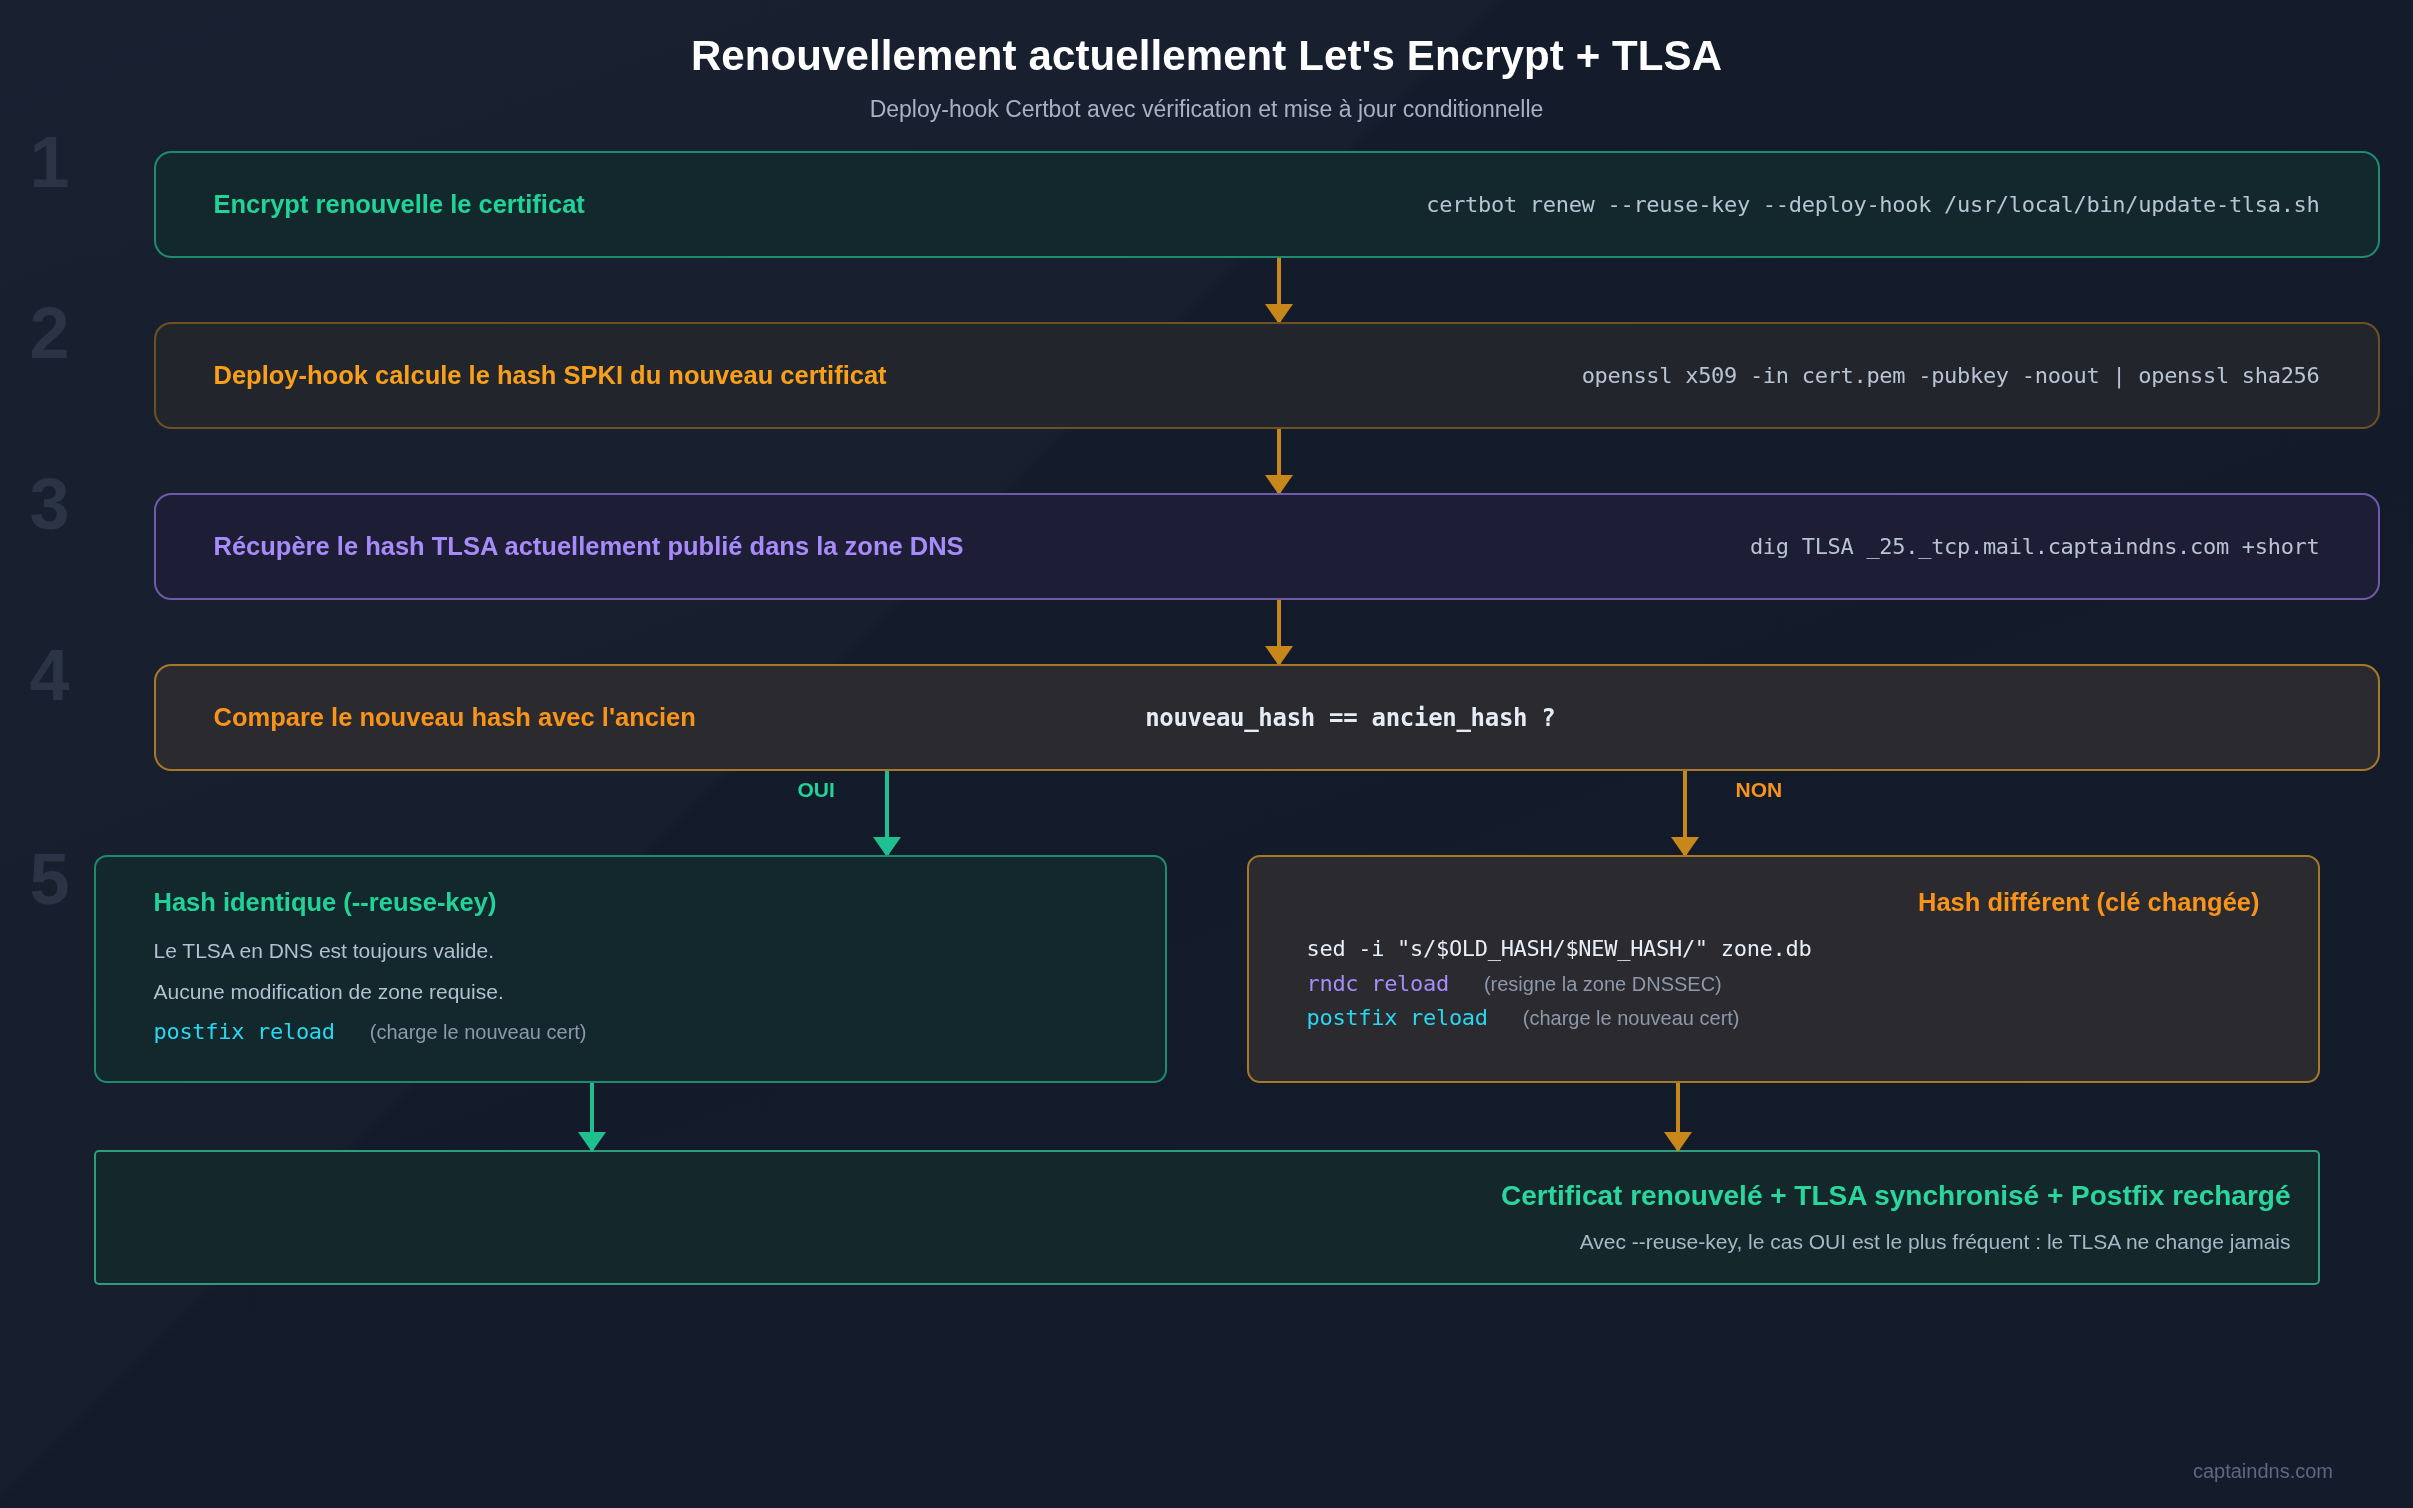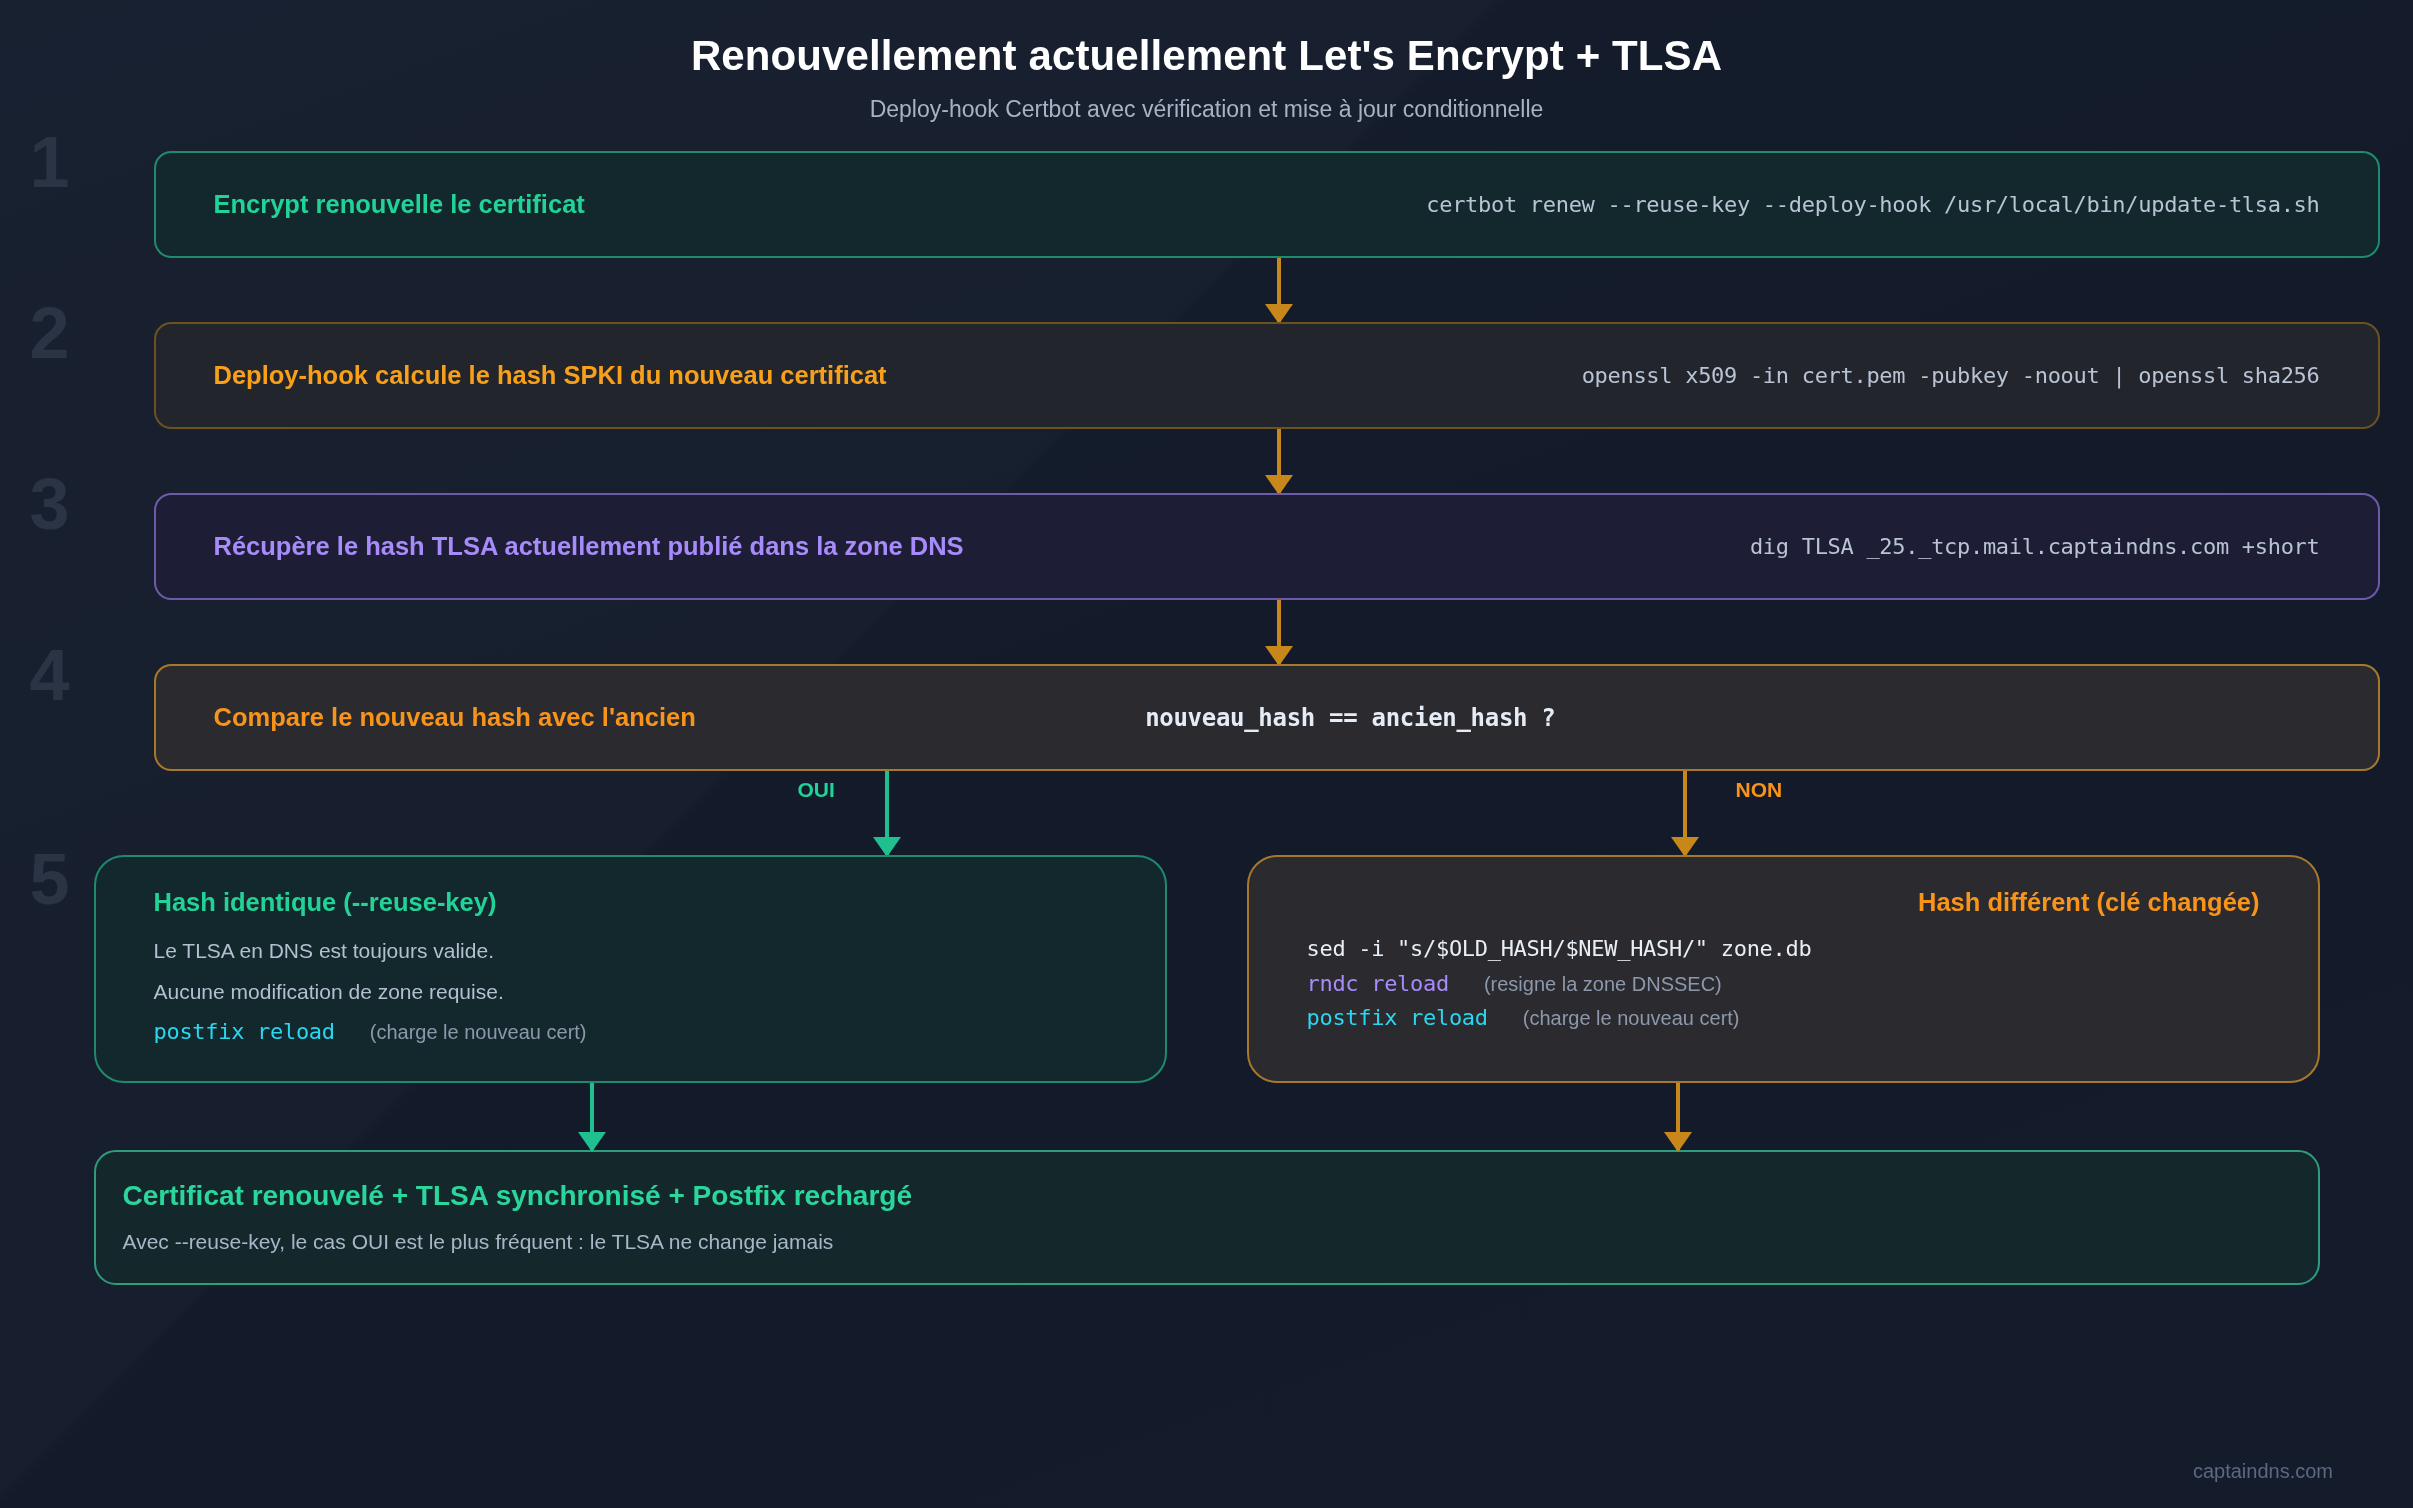--- a/index.html
+++ b/index.html
@@ -155,21 +155,21 @@
   .label-non { color: #f8941a; }
 
   .branch-row {
     display: flex;
     gap: 80px;
     margin-left: 60px;
     width: 2226px;
   }
   .branch-box {
     flex: 1 1 0;
-    border-radius: 30px;
+    border-radius: 13px;
     border: 2px solid #394255;
     box-sizing: border-box;
     padding: 31px 58px 29.5px 58px;
     min-height: 228px;
   }
   .branch-title {
     font-size: 25.5px;
     font-weight: bold;
     margin-bottom: 19px;
   }
@@ -209,25 +209,25 @@
     position: relative;
     height: 67px;
     margin-left: 60px;
     width: 2226px;
   }
 
   
   .final-box {
     margin-left: 60px;
     width: 2226px;
-    border-radius: 22px;
+    border-radius: 5px;
     border: 2px solid #2e9c7d;
     background: #14282c;
     box-sizing: border-box;
-    text-align: left;
+    text-align: right;
     padding: 28px 27px 29.5px 27px;
   }
   .final-title {
     font-size: 28px;
     font-weight: bold;
     color: #2ad69b;
     margin-bottom: 17.4px;
   }
   .final-sub {
     font-size: 21px;

